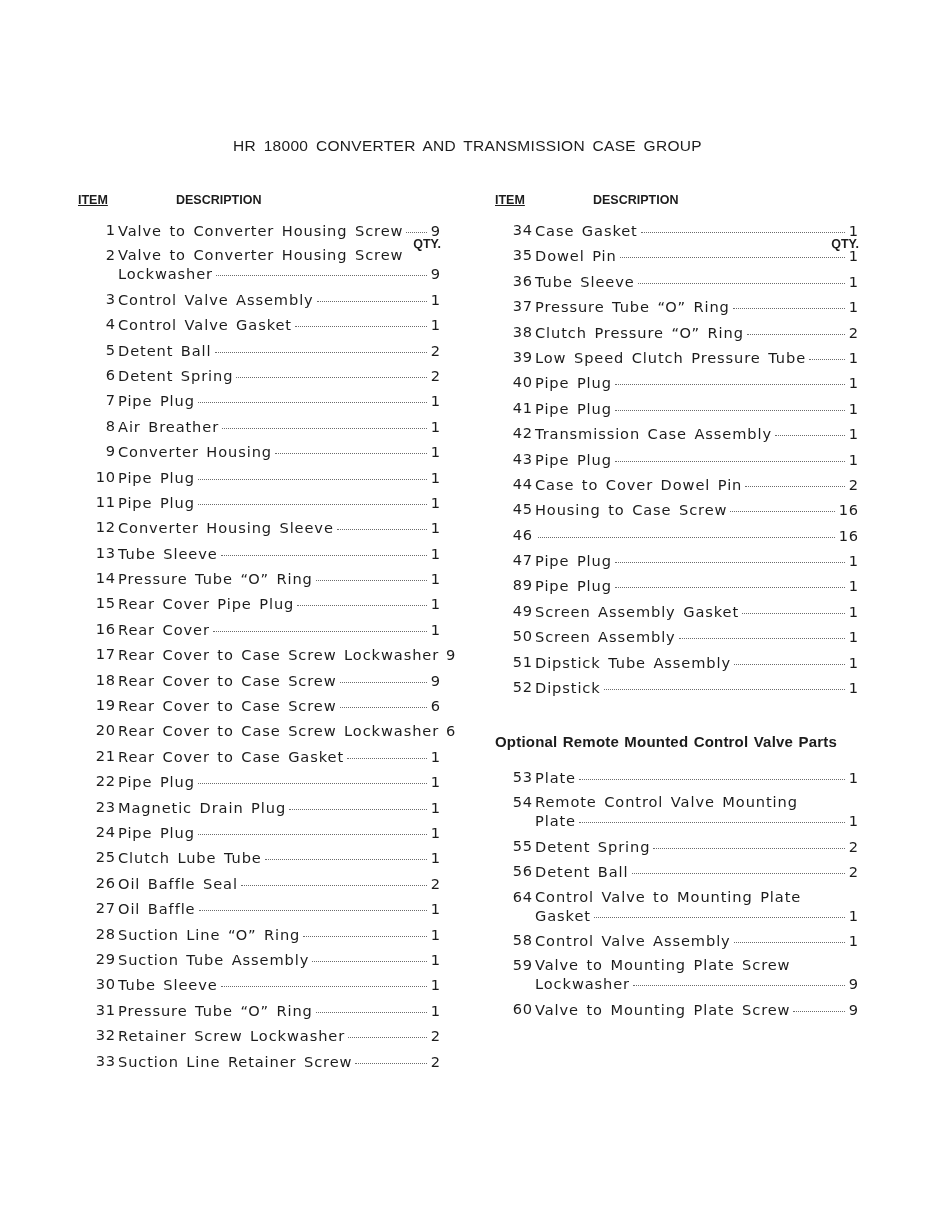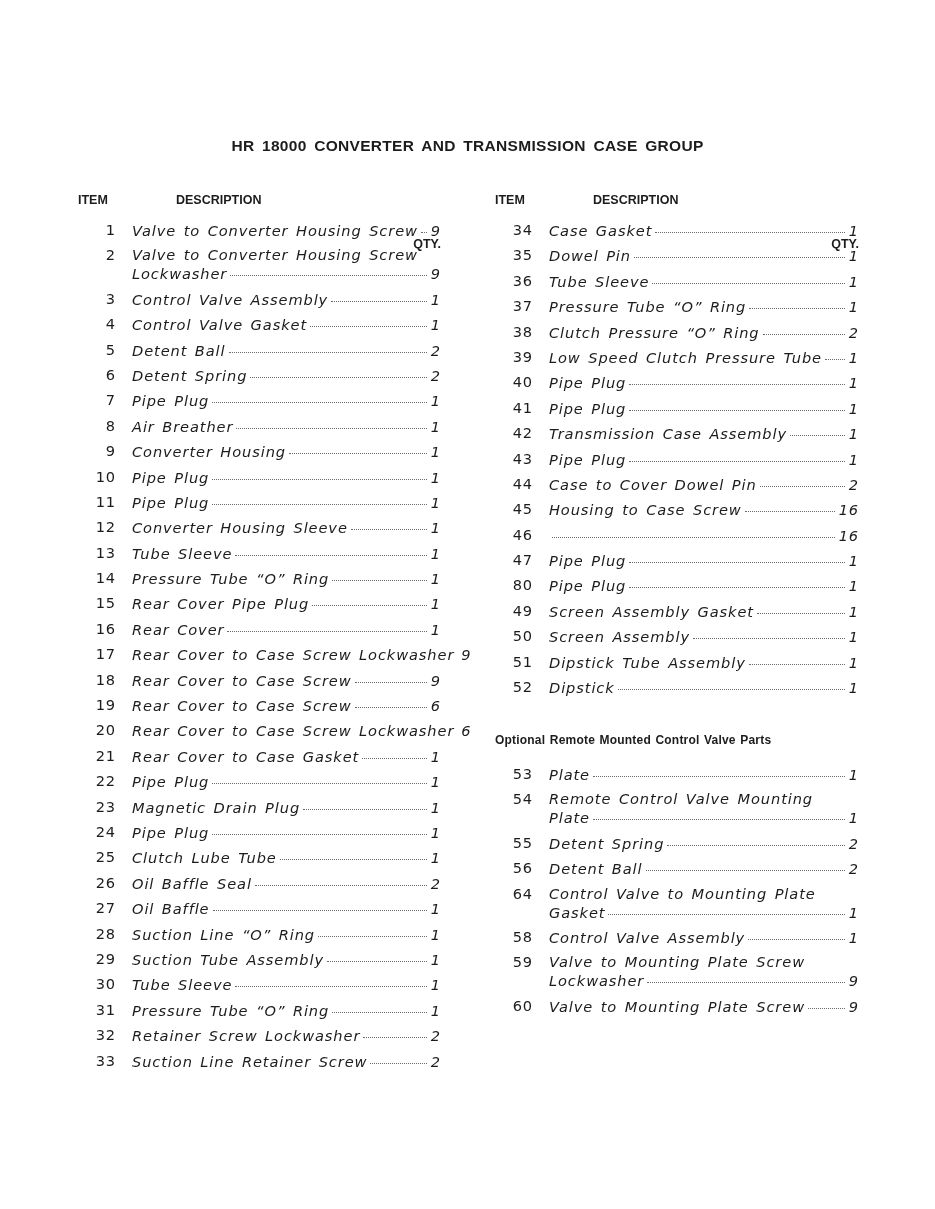--- a/index.html
+++ b/index.html
@@ -1,42 +1,42 @@
 <!DOCTYPE html>
 <html><head>
 <meta charset="utf-8">
 <style>
   html, body { margin:0; padding:0; background:#ffffff; }
   body { width:935px; height:1209px; position:relative; overflow:hidden;
          font-family:"DejaVu Sans", sans-serif; color:#1c1c1c; }
   .title { position:absolute; left:0; width:935px; top:137px; text-align:center;
-           font-family:"Liberation Sans", sans-serif; font-weight:bold; font-size:15.5px;
+           font-family:"Liberation Sans", sans-serif; font-weight:normal; font-size:15.5px;
            letter-spacing:0.3px; word-spacing:3px; }
   .col { position:absolute; }
   .col.left { left:78px; width:363px; top:193px; }
   .col.right { left:495px; width:364px; top:193px; }
   .hdr { position:relative; height:22px; font-family:"Liberation Sans", sans-serif;
          font-weight:bold; font-size:12.5px; }
-  .hdr .h-item { position:absolute; left:0; top:0; }
+  .hdr .h-item { position:absolute; left:0; top:0;text-decoration:underline; }
   .hdr .h-desc { position:absolute; left:98px; top:0; }
   .hdr .h-qty { position:absolute; right:0; top:0;margin-top:44px; }
   .rows { position:relative; margin-top:6px; }
   .row { position:relative; display:flex; font-size:14.6px; letter-spacing:0.9px;
          word-spacing:2px; line-height:18px; margin-bottom:6.4px; }
   .row .num { width:38px; flex:0 0 38px; text-align:right; padding-right:0; box-sizing:border-box; }
   .row .num span { display:inline-block; width:24px; text-align:right; }
-  .row .body { flex:1; position:relative; margin-left:16px;font-style:italic; }
+  .row .body { flex:1; position:relative; margin-left:2px; }
   .row .line1 { display:block; white-space:nowrap; }
   .row .last { display:flex; align-items:baseline; white-space:nowrap; }
   .row .last .d { flex:0 0 auto; }
   .row .last .dots { flex:1; overflow:hidden; margin:0 4px 0 3px; height:14px;
          border-bottom:1.5px dotted #6a6a6a; transform:translateY(-3px); }
   .row .last .q { flex:0 0 auto; min-width:10px; text-align:right; }
   .sub { position:relative; margin-top:36px; margin-bottom:18px;
-         font-family:"Liberation Sans", sans-serif; font-weight:bold; font-size:12px;
+         font-family:"Liberation Sans", sans-serif; font-weight:bold; font-size:15px;
          letter-spacing:0.2px; word-spacing:1px; }
 </style>
 </head>
 <body>
 
 <div class="title">HR 18000 CONVERTER AND TRANSMISSION CASE GROUP</div>
 
 <div class="col left">
   <div class="hdr">
     <span class="h-item">ITEM</span>
@@ -518,21 +518,21 @@
         <div class="num"><span>47</span></div>
         <div class="body">
           <div class="last">
             <span class="d">Pipe Plug</span>
             <span class="dots"></span>
             <span class="q">1</span>
           </div>
         </div>
       </div>
       <div class="row">
-        <div class="num"><span>80</span></div>
+        <div class="num"><span>89</span></div>
         <div class="body">
           <div class="last">
             <span class="d">Pipe Plug</span>
             <span class="dots"></span>
             <span class="q">1</span>
           </div>
         </div>
       </div>
       <div class="row">
         <div class="num"><span>49</span></div>

